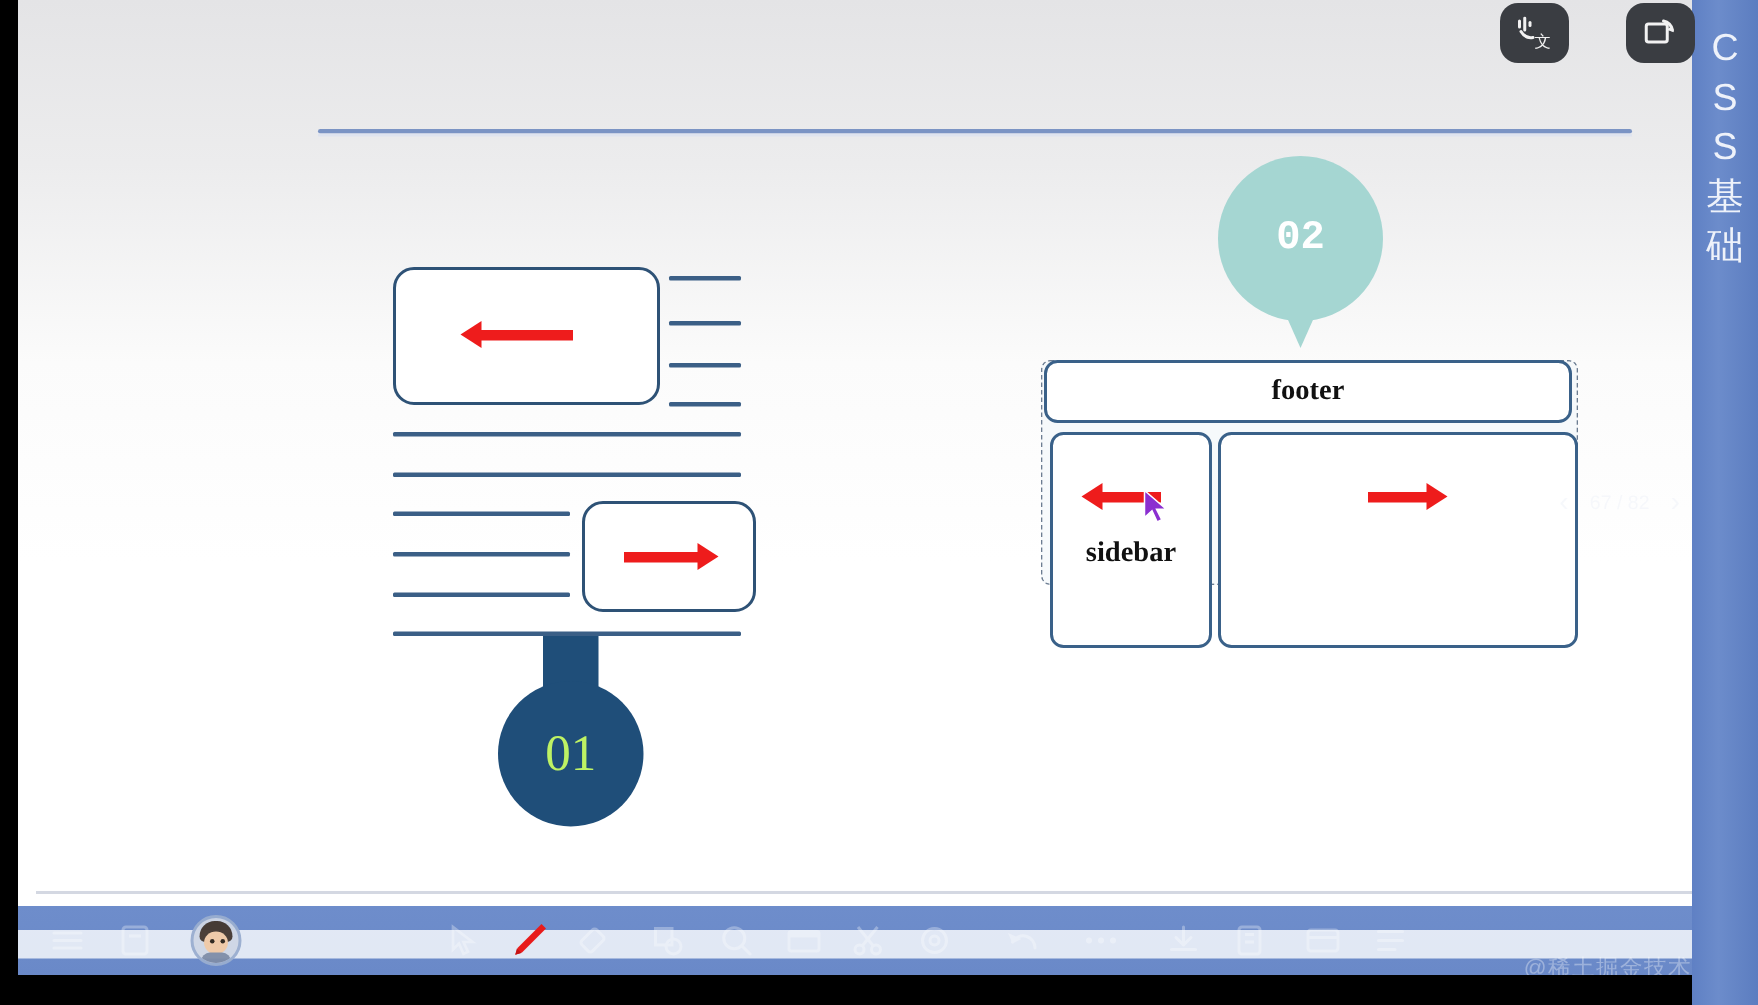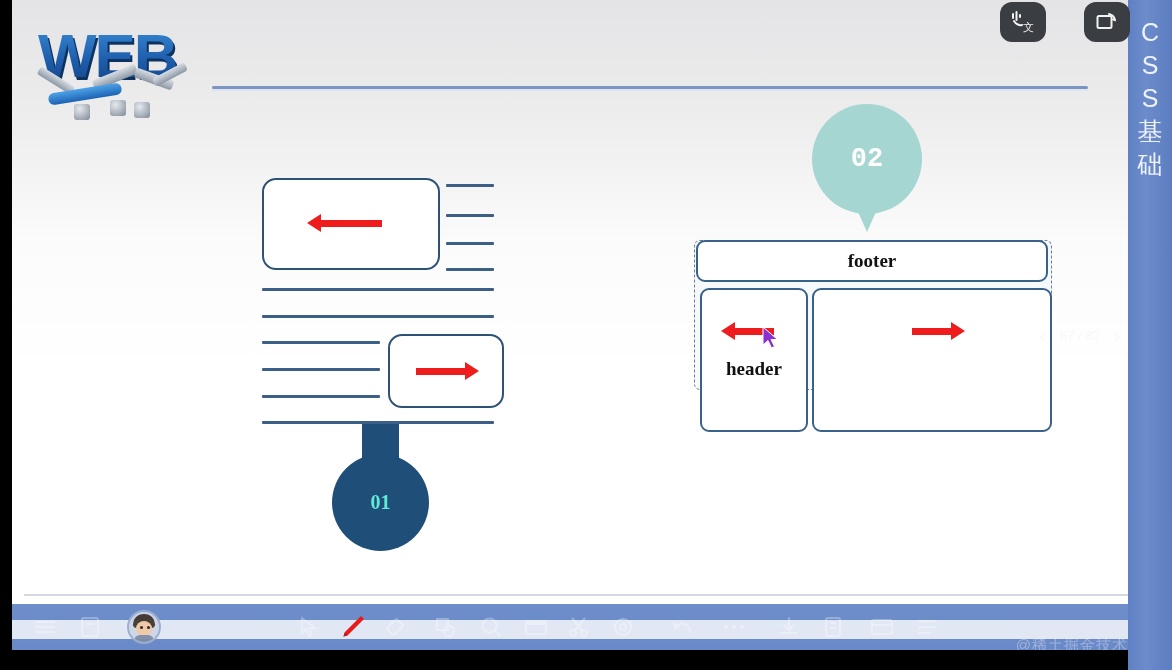--- a/index.html
+++ b/index.html
@@ -56,21 +56,21 @@
   .arrow{position:absolute;height:7px;background:#ee1c1c;}
   .arrow:after{content:"";position:absolute;top:-6px;width:0;height:0;
     border-top:9.5px solid transparent;border-bottom:9.5px solid transparent;}
   .arrow.left:after{left:-13px;border-right:14px solid #ee1c1c;}
   .arrow.right:after{right:-13px;border-left:14px solid #ee1c1c;}
 
   
   #pin01-stem{position:absolute;left:350px;top:424px;width:37px;height:52px;background:#1f4e79;}
   #pin01{position:absolute;left:320px;top:454px;width:97px;height:97px;border-radius:50%;
     background:#1f4e79;display:flex;align-items:center;justify-content:center;}
-  #pin01 span{font-family:"Liberation Serif",serif;font-weight:bold;font-size:20px;color:#5eead4;}
+  #pin01 span{font-family:"Liberation Serif",serif;font-weight:normal;font-size:34px;color:#bef264;}
 
   
   #bub02{position:absolute;left:800px;top:104px;width:110px;height:110px;border-radius:50%;
     background:#a5d6d2;display:flex;align-items:center;justify-content:center;}
   #bub02 span{font-family:Liberation Mono, monospace;font-weight:bold;font-size:27px;color:#fff;}
   #bub02-tail{position:absolute;left:839px;top:196px;width:0;height:0;
     border-left:16px solid transparent;border-right:16px solid transparent;
     border-top:36px solid #a5d6d2;}
 
   
@@ -141,31 +141,20 @@
 </style>
 </head>
 <body>
 
 <div id="screen">
 
   <div id="leftblack"></div>
 
   <div id="slide">
 
-    <div id="weblogo">
-      <div class="w-letter">WEB</div>
-      <div class="tool w2"></div>
-      <div class="tool w3"></div>
-      <div class="tool w4"></div>
-      <div class="tool w5"></div>
-      <div class="tool wrench"></div>
-      <div class="nut n1"></div>
-      <div class="nut n2"></div>
-      <div class="nut n3"></div>
-    </div>
 
     <div id="title-rule"></div>
     <div id="title-rule-shadow"></div>
 
     <div id="left-diagram">
 
       <div class="dbox" style="left:12px;top:0;width:174px;height:88px;">
         <div class="arrow left" style="left:56px;top:40px;width:62px;"></div>
       </div>
 
@@ -200,21 +189,21 @@
 
     <div id="right-diagram">
       <div class="rbox" id="rb-header">
         <span>footer</span>
       </div>
 
       <div id="rb-wrap"></div>
 
       <div class="rbox" id="rb-sidebar">
         <div class="rarrow left" style="left:32px;top:38px;width:40px;"></div>
-        <div class="rlabel" style="top:68px;">header</div>
+        <div class="rlabel" style="top:68px;">sidebar</div>
       </div>
 
       <div class="rbox" id="rb-main">
         <div class="rarrow right" style="left:98px;top:38px;width:40px;"></div>
       </div>
 
     </div>
 
     <div id="belowline"></div>
   </div>

